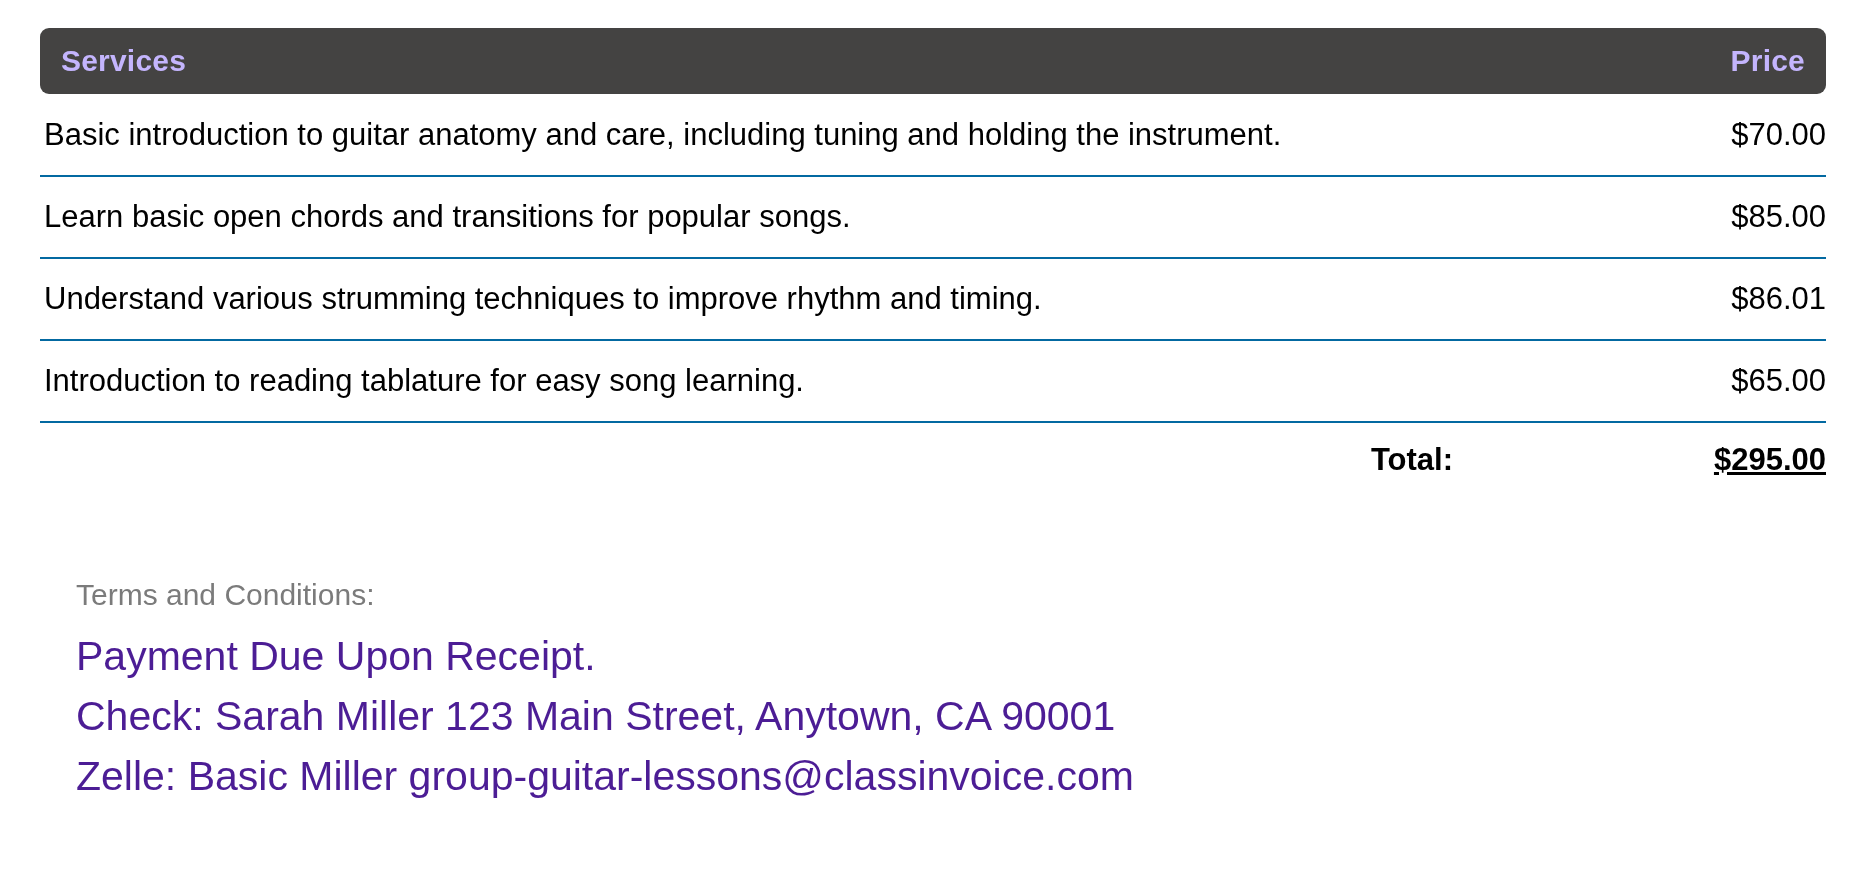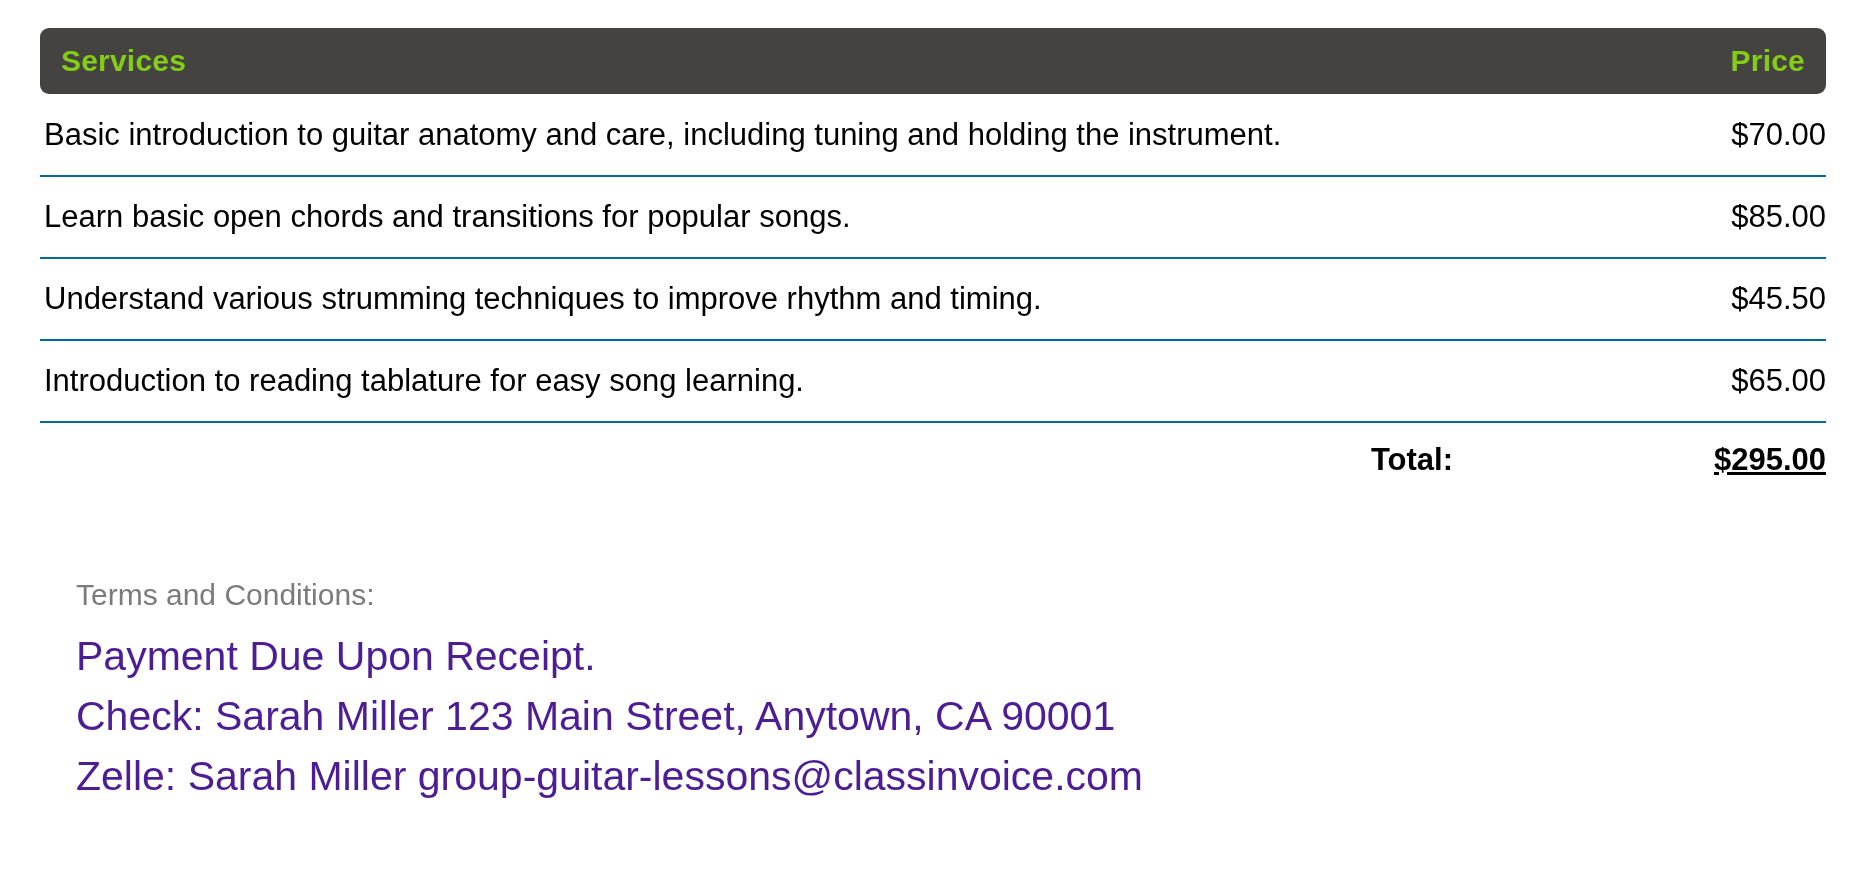--- a/index.html
+++ b/index.html
@@ -40,21 +40,21 @@
     padding: 0;
     vertical-align: middle;
   }
 
   
   .table-head-row {
     height: 66px;
   }
   .table-head-row th {
     background: #444342;
-    color: #84cc16;
+    color: #c4b5fd;
     font-size: 30px;
     font-weight: bold;
     letter-spacing: 0.2px;
   }
   .table-head-row th.col-service {
     text-align: left;
     padding-left: 21px;
     border-top-left-radius: 9px;
     border-bottom-left-radius: 9px;
   }
@@ -140,33 +140,33 @@
       <tr class="item-row">
         <td class="col-service">Basic introduction to guitar anatomy and care, including tuning and holding the instrument.</td>
         <td class="col-price">$70.00</td>
       </tr>
       <tr class="item-row">
         <td class="col-service">Learn basic open chords and transitions for popular songs.</td>
         <td class="col-price">$85.00</td>
       </tr>
       <tr class="item-row">
         <td class="col-service">Understand various strumming techniques to improve rhythm and timing.</td>
-        <td class="col-price">$45.50</td>
+        <td class="col-price">$86.01</td>
       </tr>
       <tr class="item-row">
         <td class="col-service">Introduction to reading tablature for easy song learning.</td>
         <td class="col-price">$65.00</td>
       </tr>
       <tr class="total-row">
         <td class="col-service">Total:</td>
         <td class="col-price">$295.00</td>
       </tr>
     </tbody>
   </table>
 
   <div class="terms">
     <div class="terms-title">Terms and Conditions:</div>
     <div class="terms-line">Payment Due Upon Receipt.</div>
     <div class="terms-line">Check: Sarah Miller 123 Main Street, Anytown, CA 90001</div>
-    <div class="terms-line">Zelle: Sarah Miller group-guitar-lessons@classinvoice.com</div>
+    <div class="terms-line">Zelle: Basic Miller group-guitar-lessons@classinvoice.com</div>
   </div>
 
 </div>
 
 </body></html>

